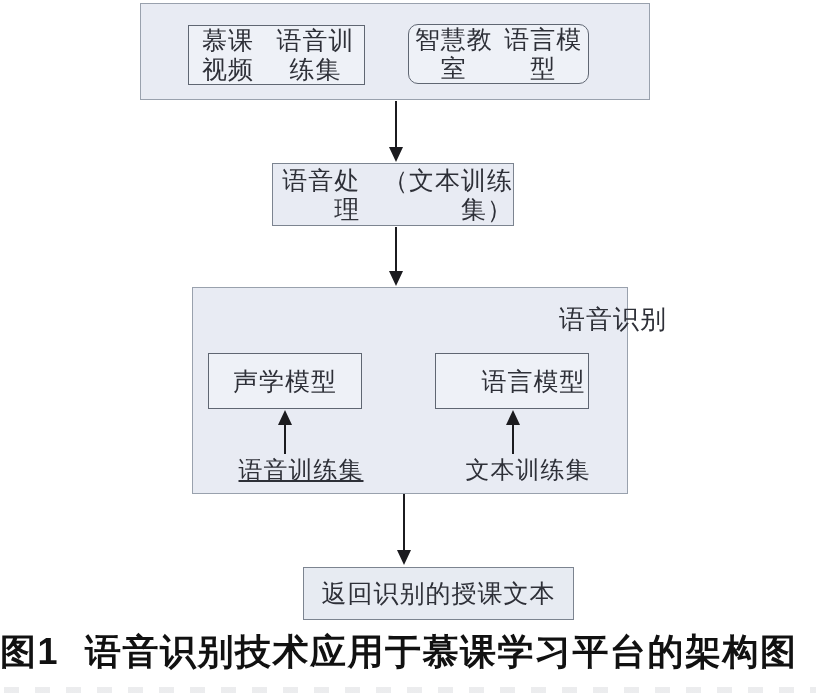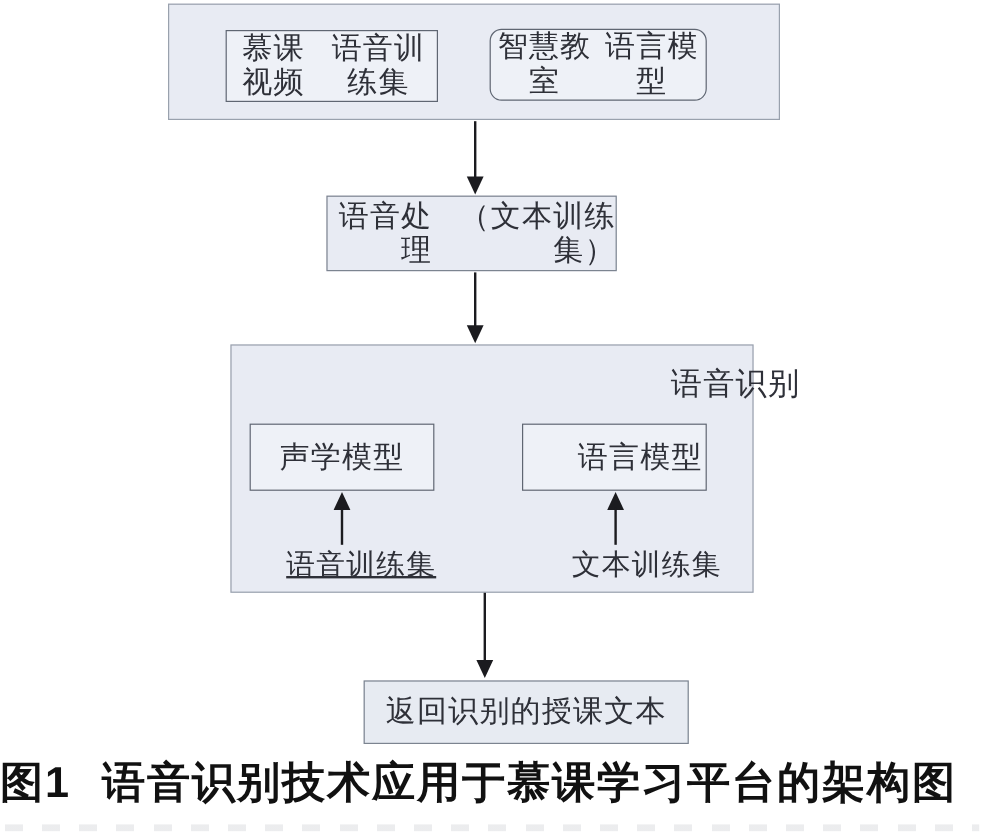--- a/index.html
+++ b/index.html
@@ -123,21 +123,21 @@
       <div class="head-up"></div>
       <div class="shaft" style="top:13px;height:31px;"></div>
     </div>
 
     <div class="varrow" style="left:313px;top:122px;height:44px;">
       <div class="head-up"></div>
       <div class="shaft" style="top:13px;height:31px;"></div>
     </div>
 
     <div class="train-label" style="left:23px;top:166px;text-decoration:underline;">语音训练集</div>
-    <div class="train-label" style="left:261px;top:166px;">文本训练集</div>
+    <div class="train-label" style="left:250px;top:166px;">文本训练集</div>
   </div>
 
   <div class="varrow" style="left:397px;top:494px;height:71px;">
     <div class="shaft" style="top:0;height:57px;"></div>
     <div class="head-down" style="top:56px;"></div>
   </div>
 
   <div class="midbox" style="left:271px;top:567px;width:271px;height:53px;background:var(--output-box-fill);margin-left:32px;">
     <span class="tline">返回识别的授课文本</span>
   </div>

